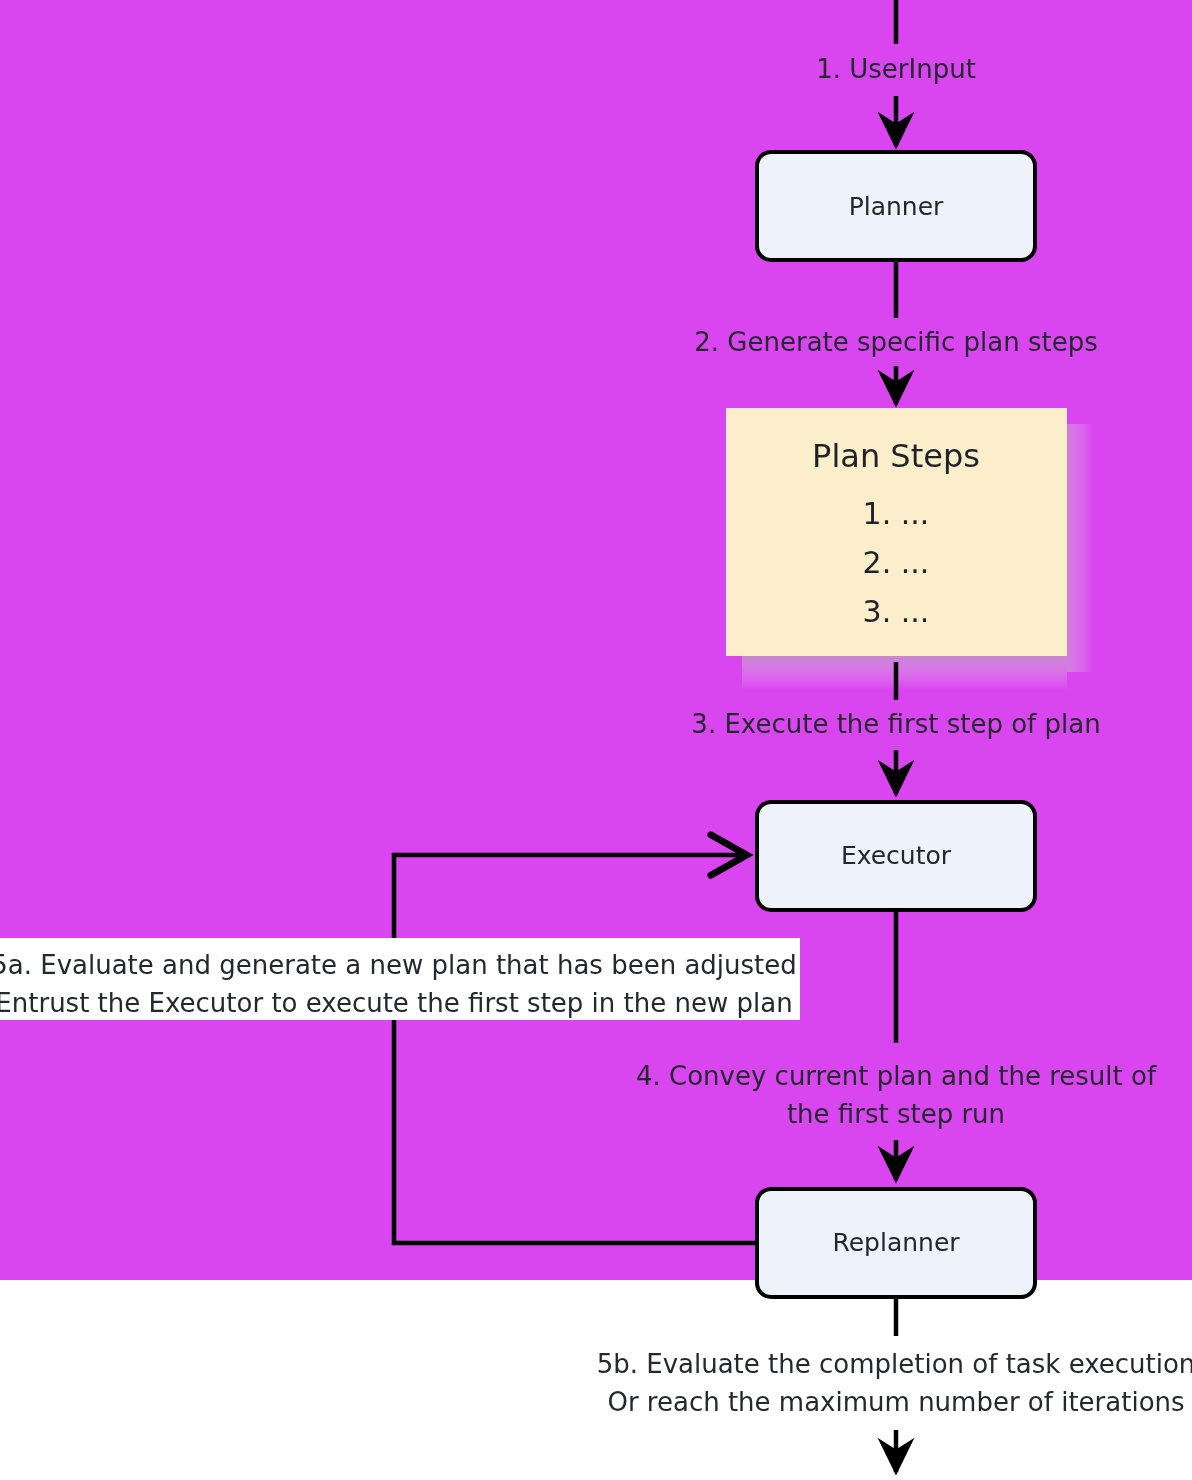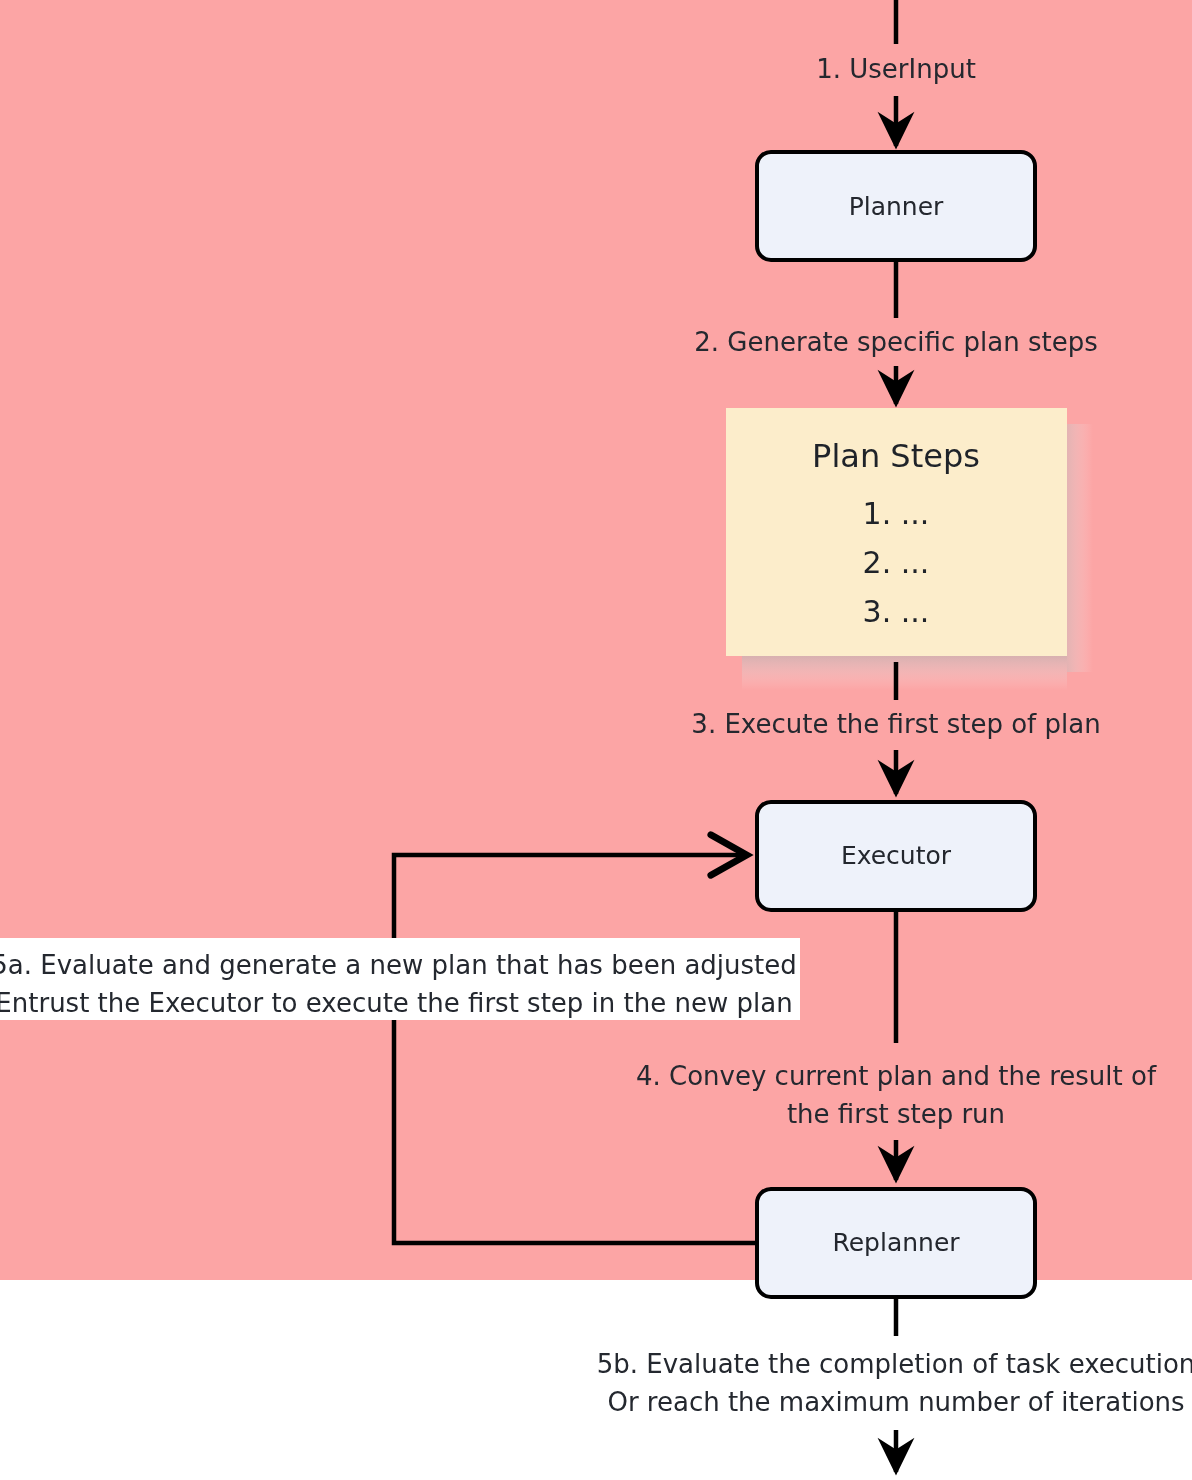--- a/index.html
+++ b/index.html
@@ -10,21 +10,21 @@
   body {
     width: 1192px;
     height: 1480px;
     font-family: "DejaVu Sans", sans-serif;
     overflow: hidden;
   }
   #diagram-root {
     position: relative;
     width: 1192px;
     height: 1280px;
-    background: #fca5a5;
+    background: #d946ef;
   }
   svg.flow-canvas {
     position: absolute;
     left: 0;
     top: 0;
     width: 1192px;
     height: 1480px;
     display: block;
   }
   .node-label {

